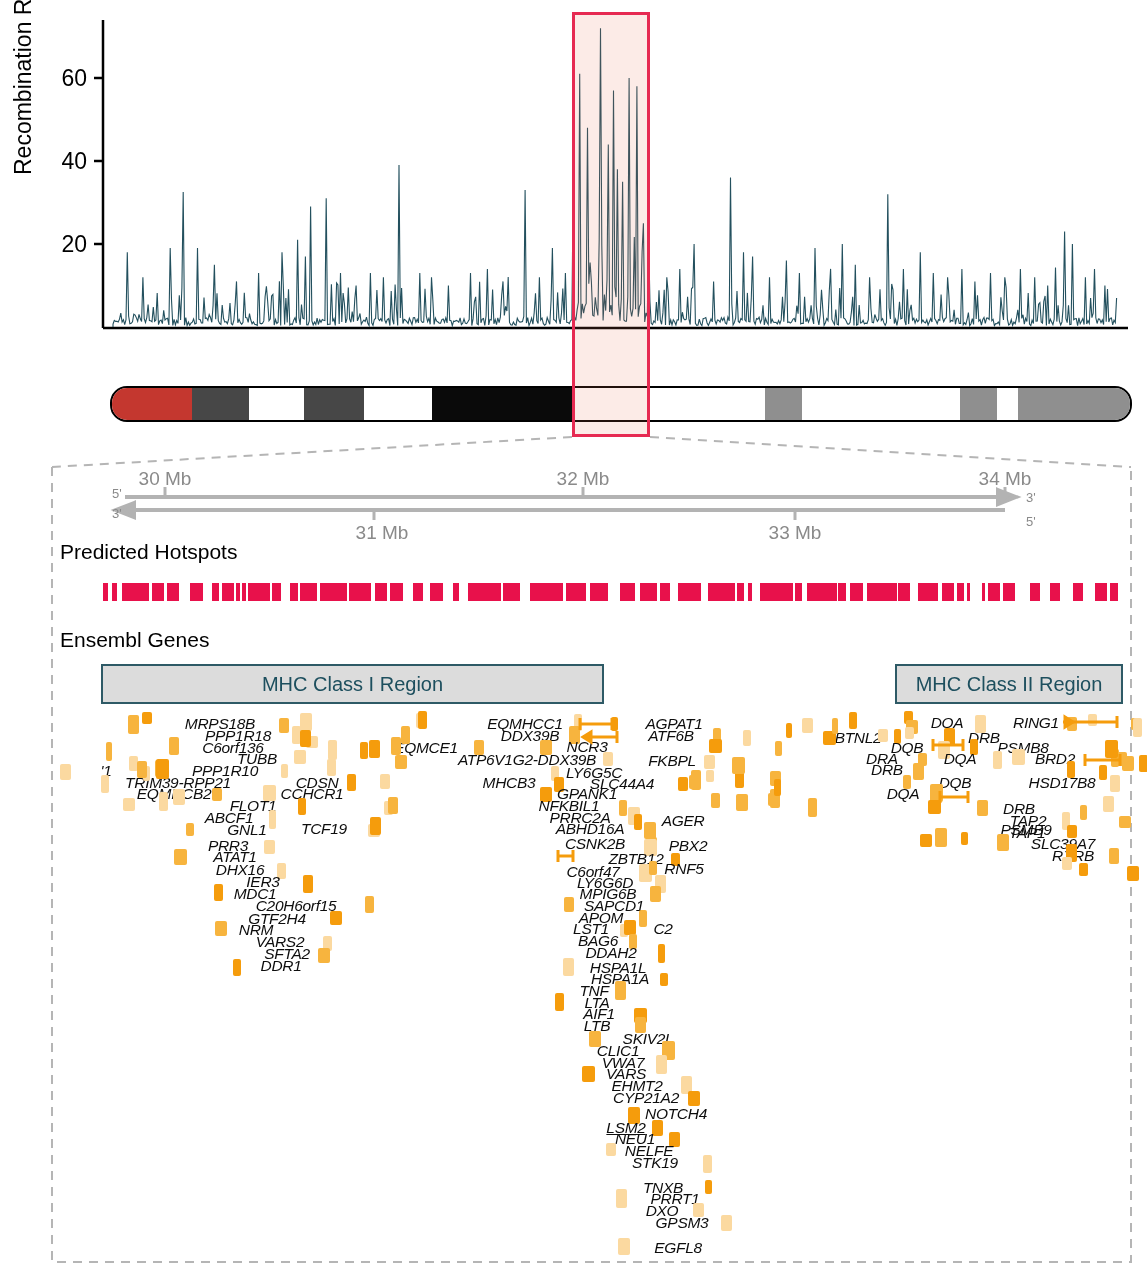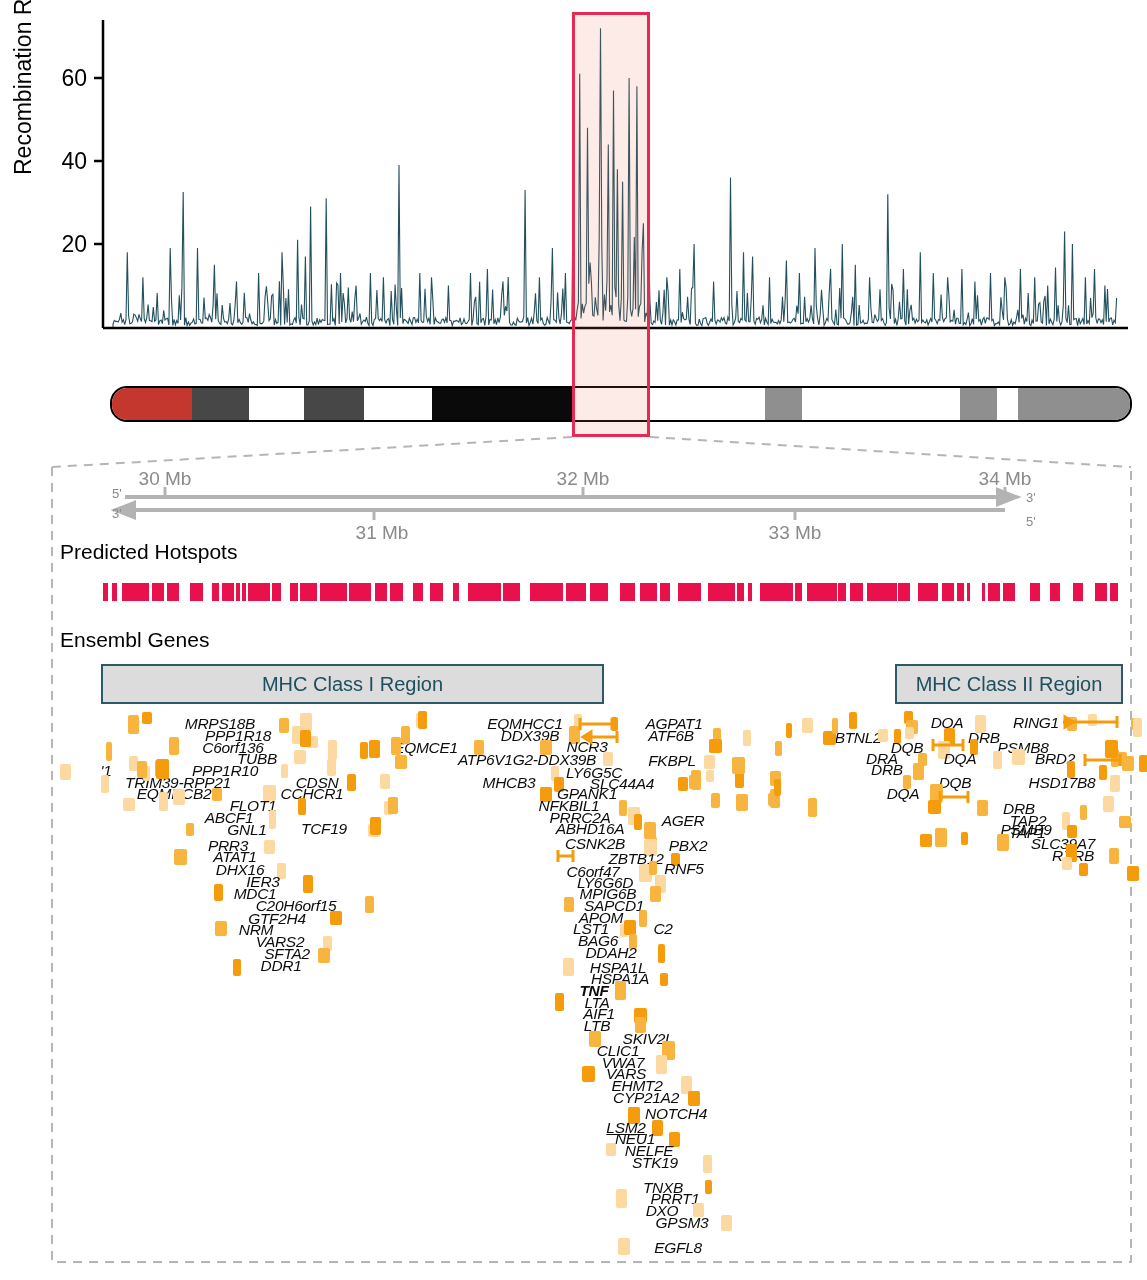--- a/index.html
+++ b/index.html
@@ -263,21 +263,21 @@
       <span class="gene-label" style="left: 663px; top: 929px;">C2</span>
       <div class="gene-box" style="left: 623.834px; top: 919.604px; width: 12.2239px; height: 15.5824px; background: rgb(245, 156, 12); border-radius: 2px;"></div>
       <span class="gene-label" style="left: 598px; top: 941px;">BAG6</span>
       <div class="gene-box" style="left: 629.383px; top: 934.199px; width: 7.34041px; height: 15.2237px; background: rgb(247, 180, 62); border-radius: 2px;"></div>
       <span class="gene-label" style="left: 611px; top: 953px;">DDAH2</span>
       <div class="gene-box" style="left: 657.719px; top: 944.246px; width: 7.5677px; height: 18.7984px; background: rgb(245, 156, 12); border-radius: 2px;"></div>
       <span class="gene-label" style="left: 618px; top: 968px;">HSPA1L</span>
       <div class="gene-box" style="left: 563.258px; top: 957.793px; width: 10.2928px; height: 17.8291px; background: rgb(251, 217, 160); border-radius: 2px;"></div>
       <span class="gene-label" style="left: 620px; top: 979px;">HSPA1A</span>
       <div class="gene-box" style="left: 659.993px; top: 973.01px; width: 7.57526px; height: 13.3574px; background: rgb(245, 156, 12); border-radius: 2px;"></div>
-      <span class="gene-label" style="left: 594px; top: 991px; font-weight: bold;">TNF</span>
+      <span class="gene-label" style="left: 594px; top: 991px;">TNF</span>
       <div class="gene-box" style="left: 615.304px; top: 981.157px; width: 10.366px; height: 18.8599px; background: rgb(247, 180, 62); border-radius: 2px;"></div>
       <span class="gene-label" style="left: 597px; top: 1003px;">LTA</span>
       <div class="gene-box" style="left: 554.841px; top: 992.821px; width: 8.70479px; height: 17.9986px; background: rgb(245, 156, 12); border-radius: 2px;"></div>
       <span class="gene-label" style="left: 599px; top: 1014px;">AIF1</span>
       <div class="gene-box" style="left: 634.048px; top: 1008.14px; width: 12.7126px; height: 14.5975px; background: rgb(245, 156, 12); border-radius: 2px;"></div>
       <span class="gene-label" style="left: 597px; top: 1026px;">LTB</span>
       <div class="gene-box" style="left: 635.263px; top: 1017.04px; width: 11.1099px; height: 16.4112px; background: rgb(247, 180, 62); border-radius: 2px;"></div>
       <span class="gene-label" style="left: 648px; top: 1039px;">SKIV2L</span>
       <div class="gene-box" style="left: 589.129px; top: 1031.07px; width: 11.5015px; height: 16.2984px; background: rgb(247, 180, 62); border-radius: 2px;"></div>
       <span class="gene-label" style="left: 618px; top: 1051px;">CLIC1</span>

